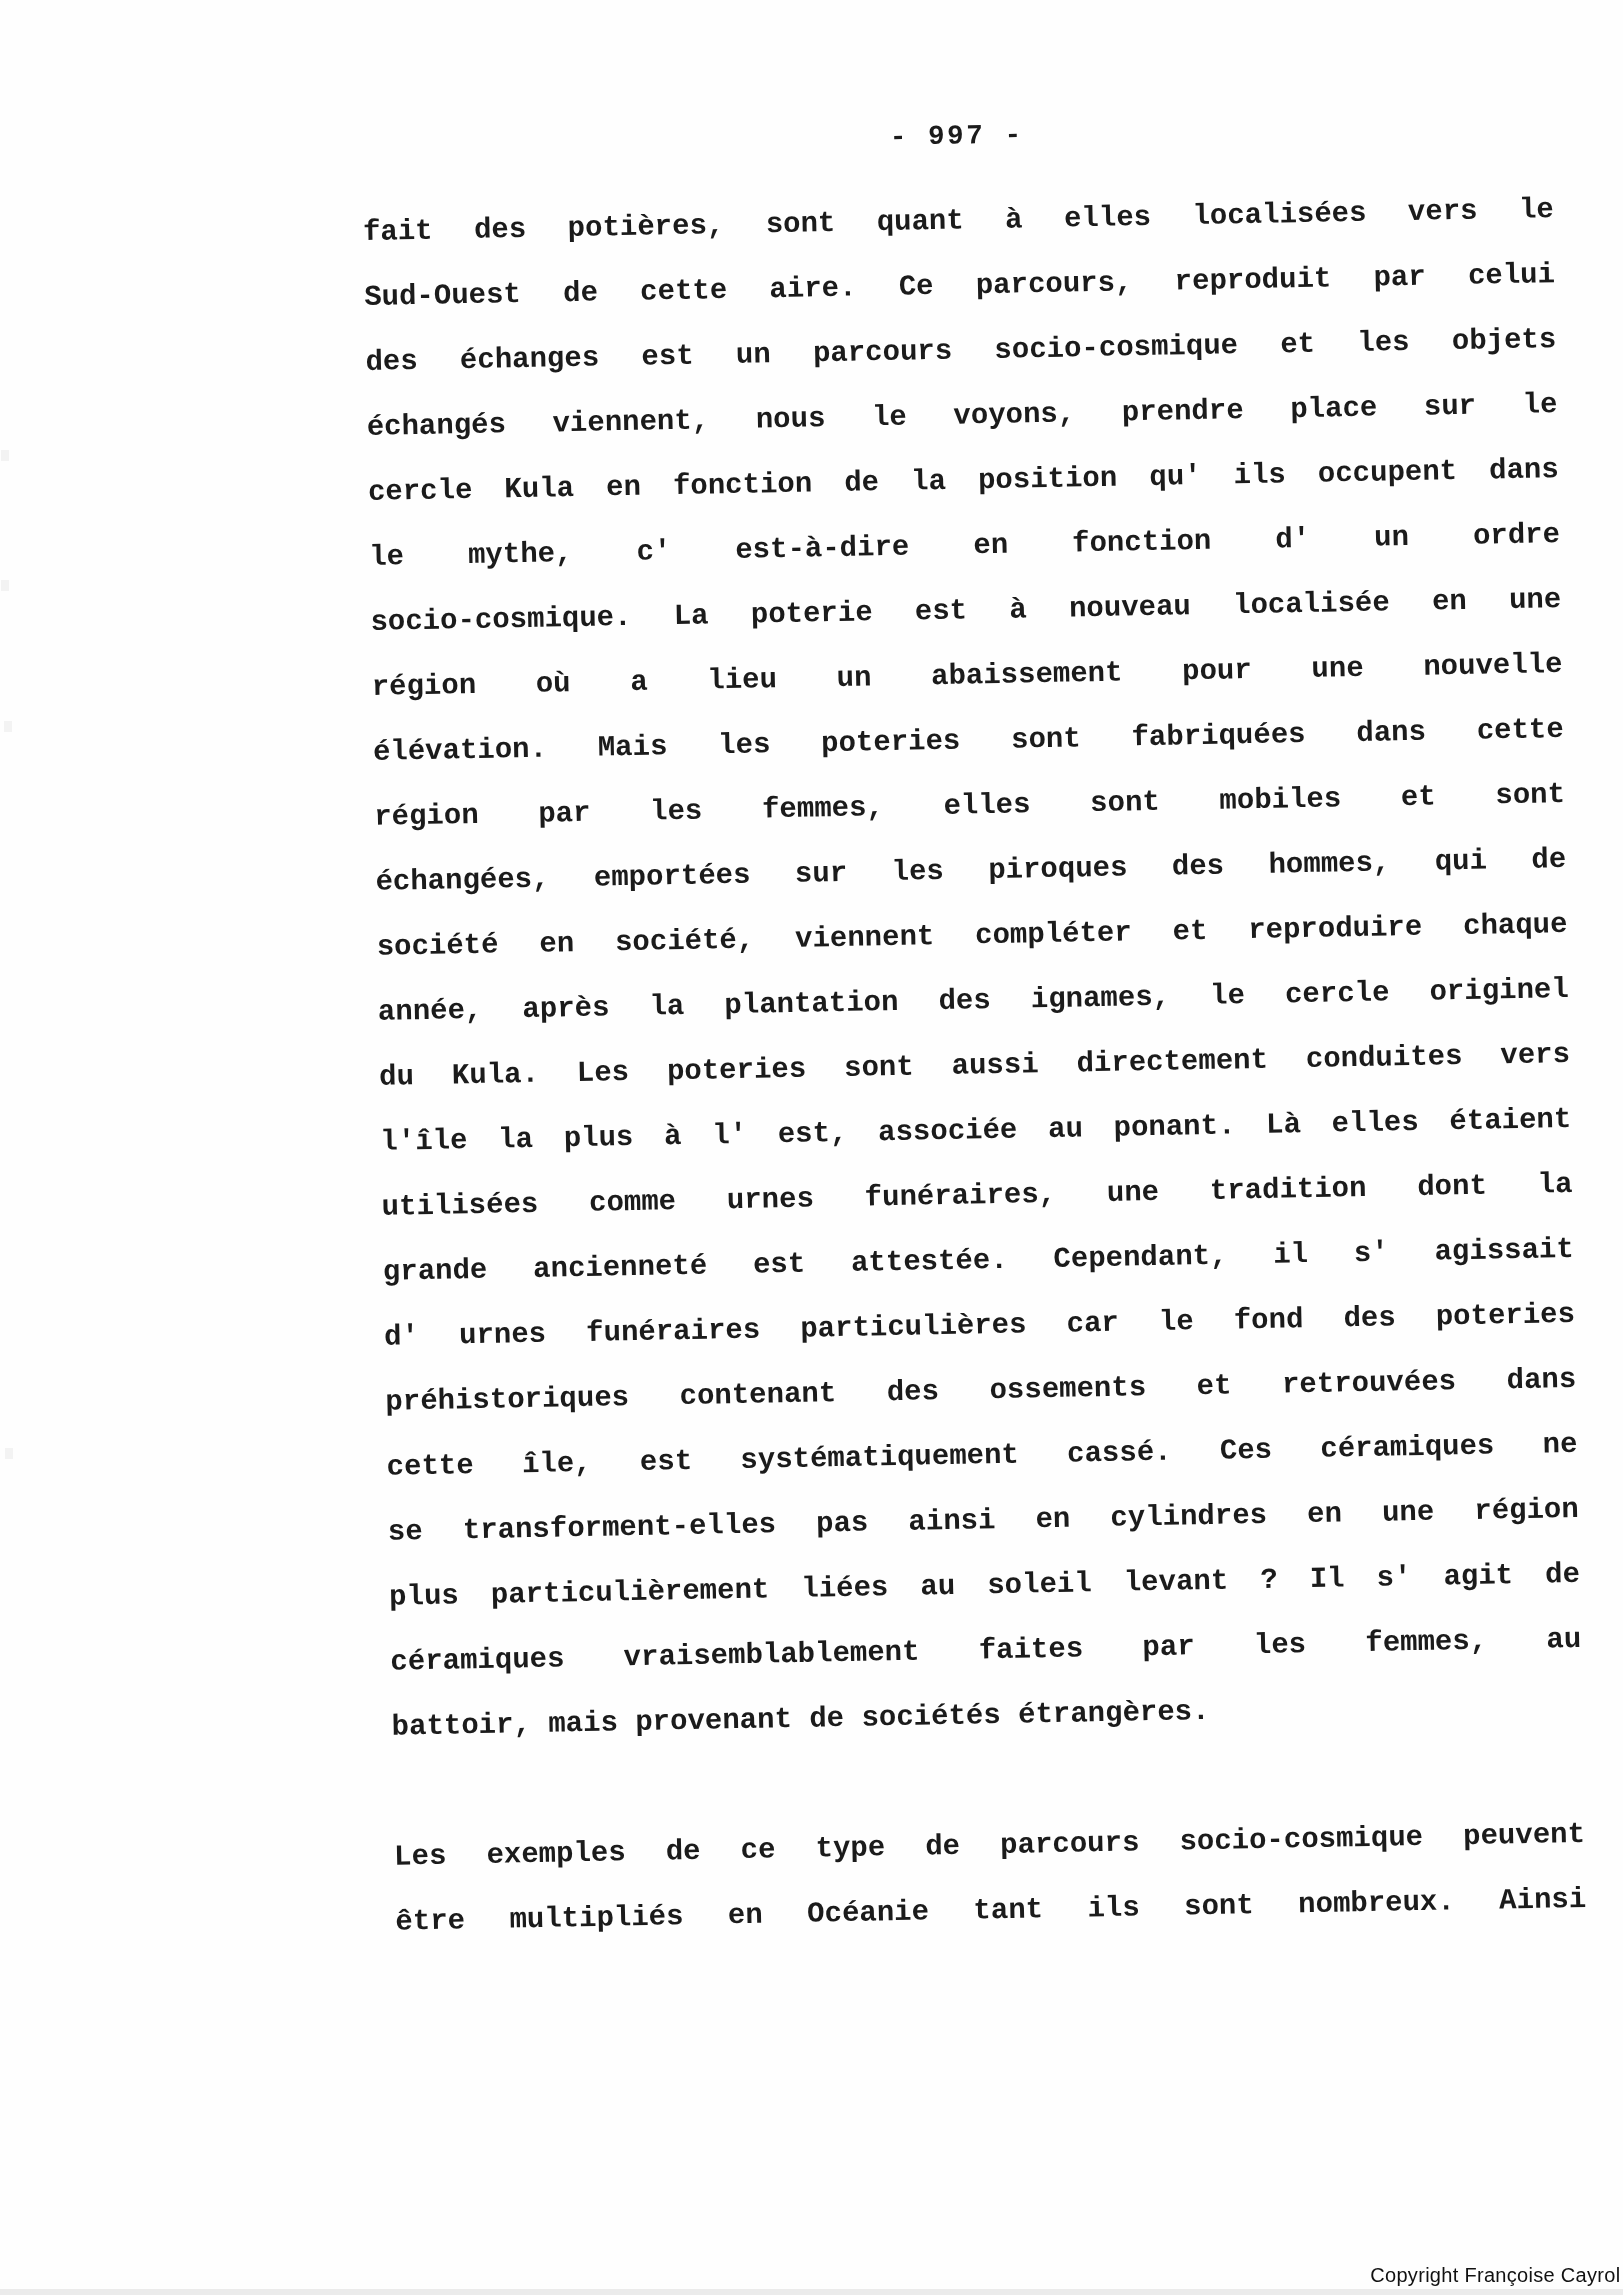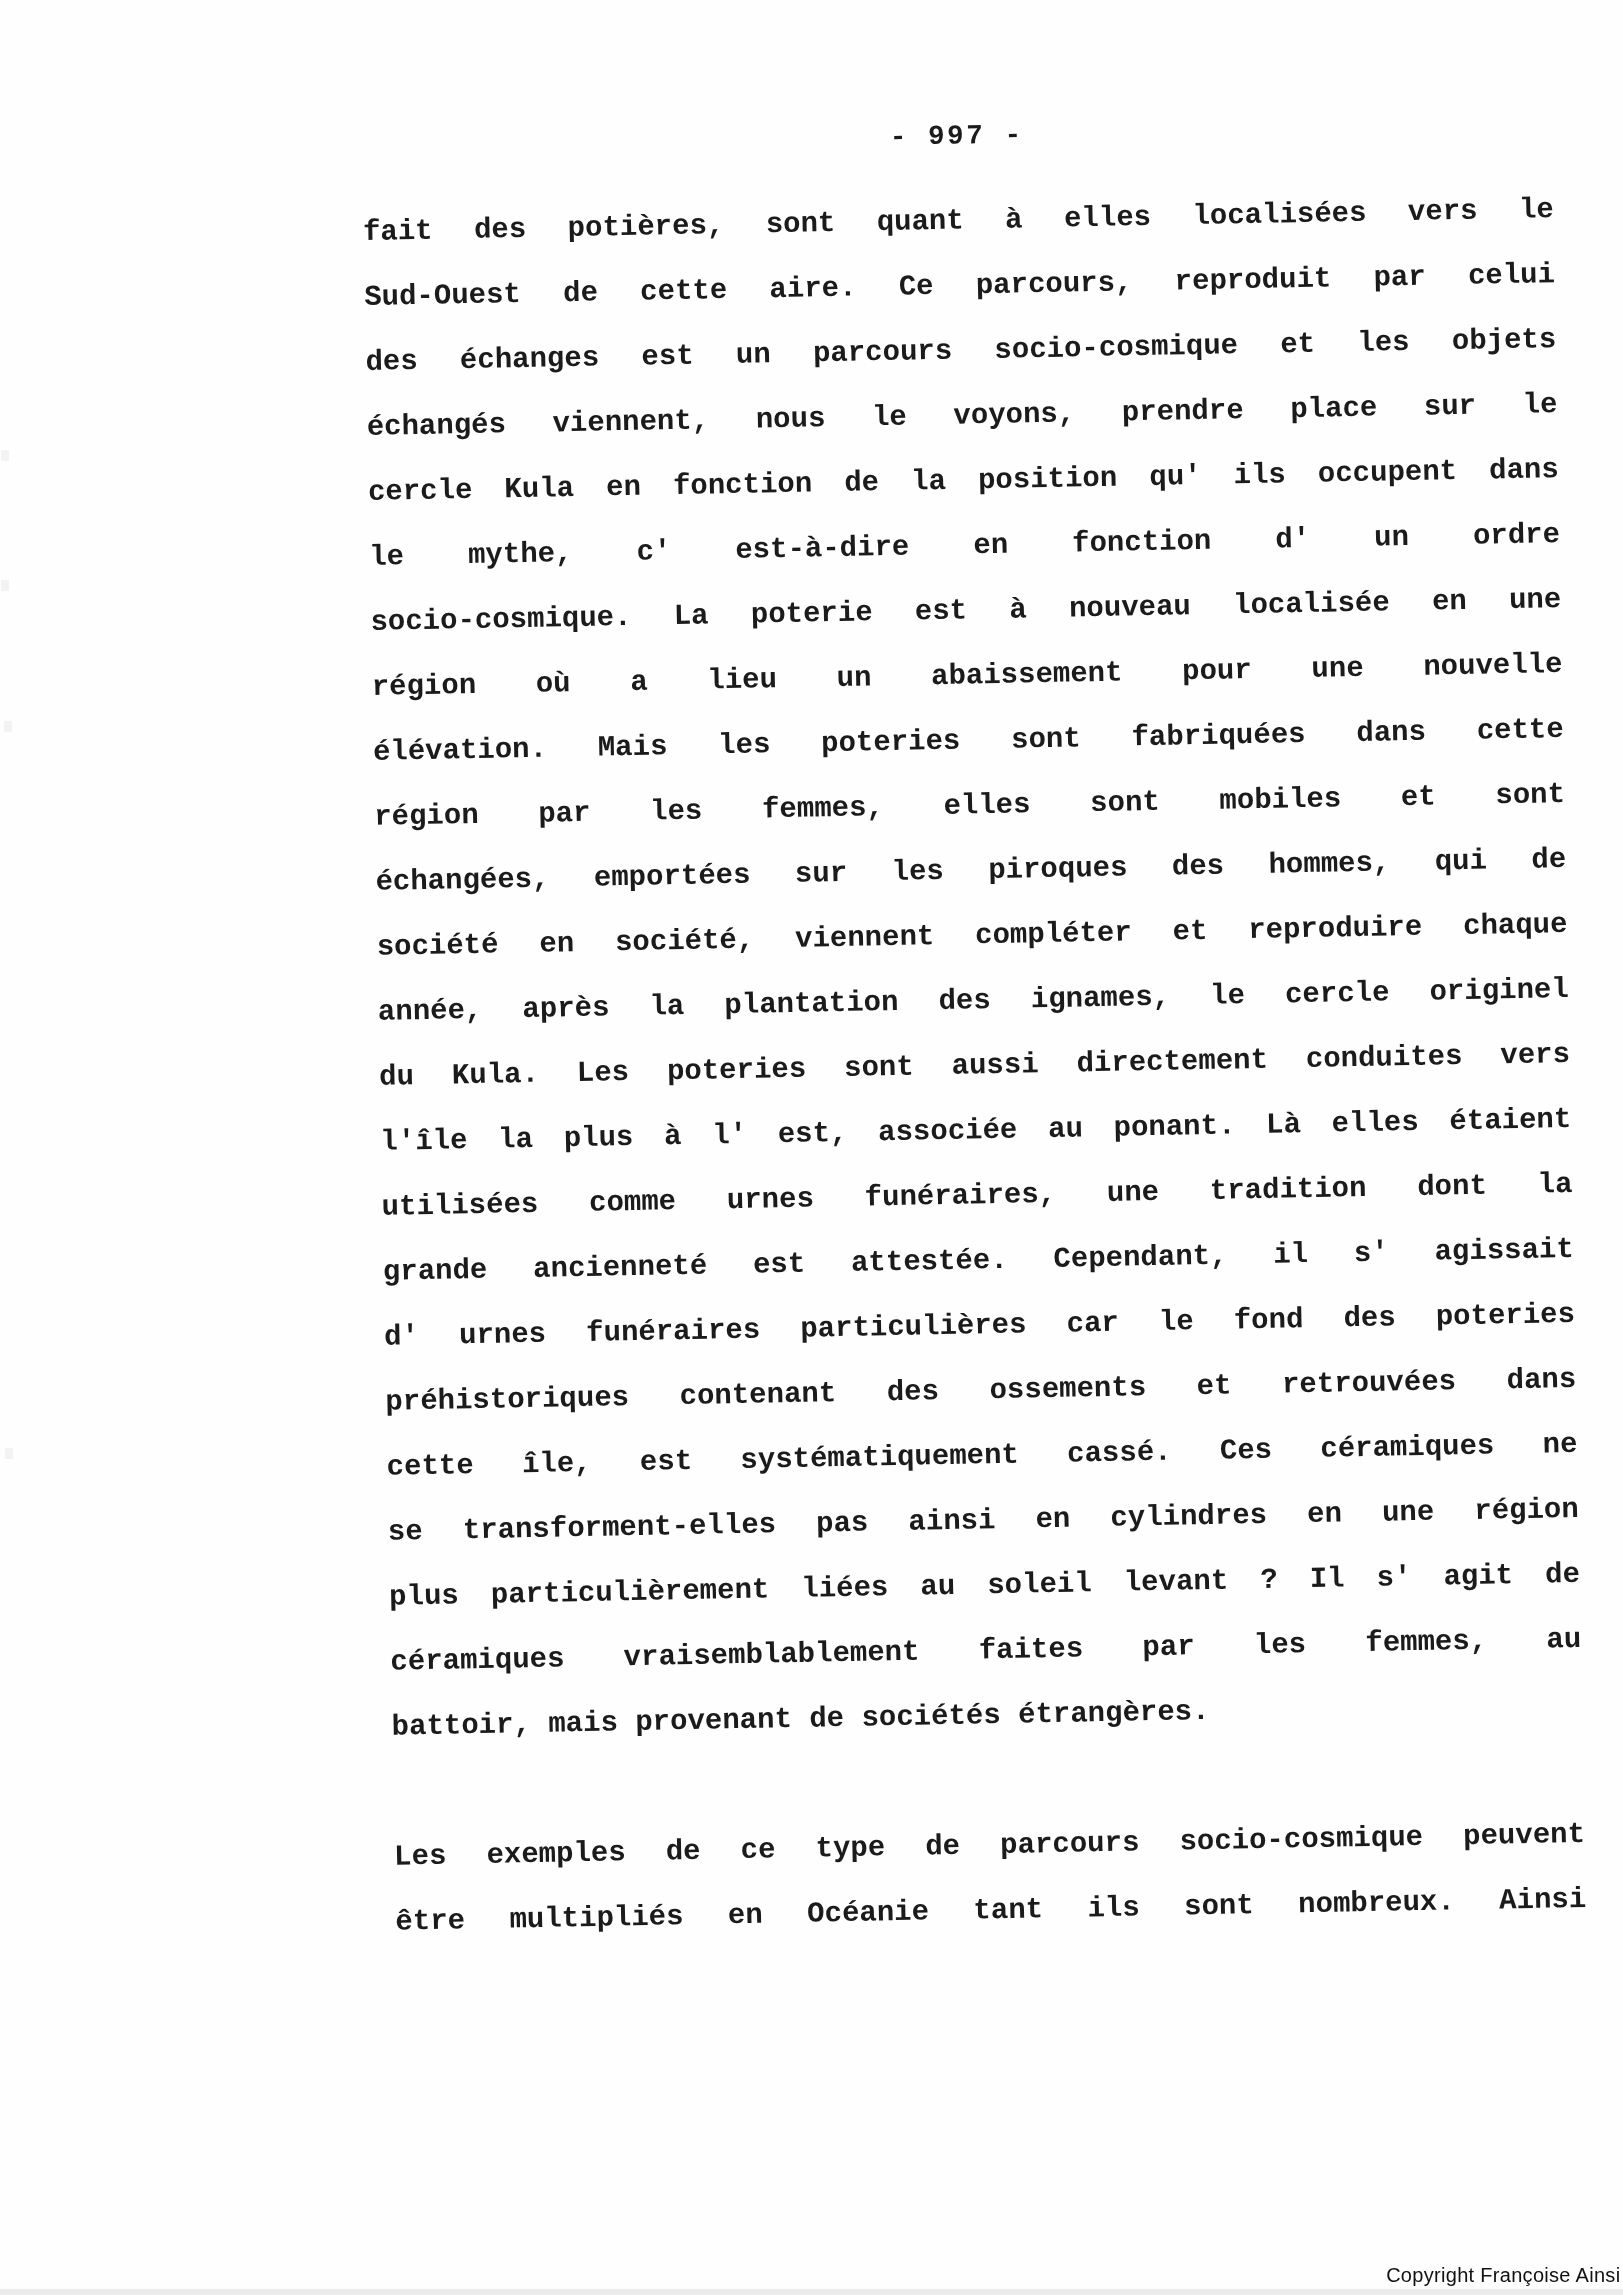--- a/index.html
+++ b/index.html
@@ -128,18 +128,18 @@
           <div class="line">céramiques vraisemblablement faites par les femmes, au</div>
           <div class="line no-stretch">battoir, mais provenant de sociétés étrangères.</div>
         </div>
         <div class="paragraph">
           <div class="line">Les exemples de ce type de parcours socio-cosmique peuvent</div>
           <div class="line">être multipliés en Océanie tant ils sont nombreux. Ainsi</div>
         </div>
       </div>
   </div>
 
-  <div class="copyright">Copyright Françoise Ainsi</div>
+  <div class="copyright">Copyright Françoise Cayrol</div>
 
   <div class="scan-edge"></div>
 
 </div>
 
 
 </body></html>

